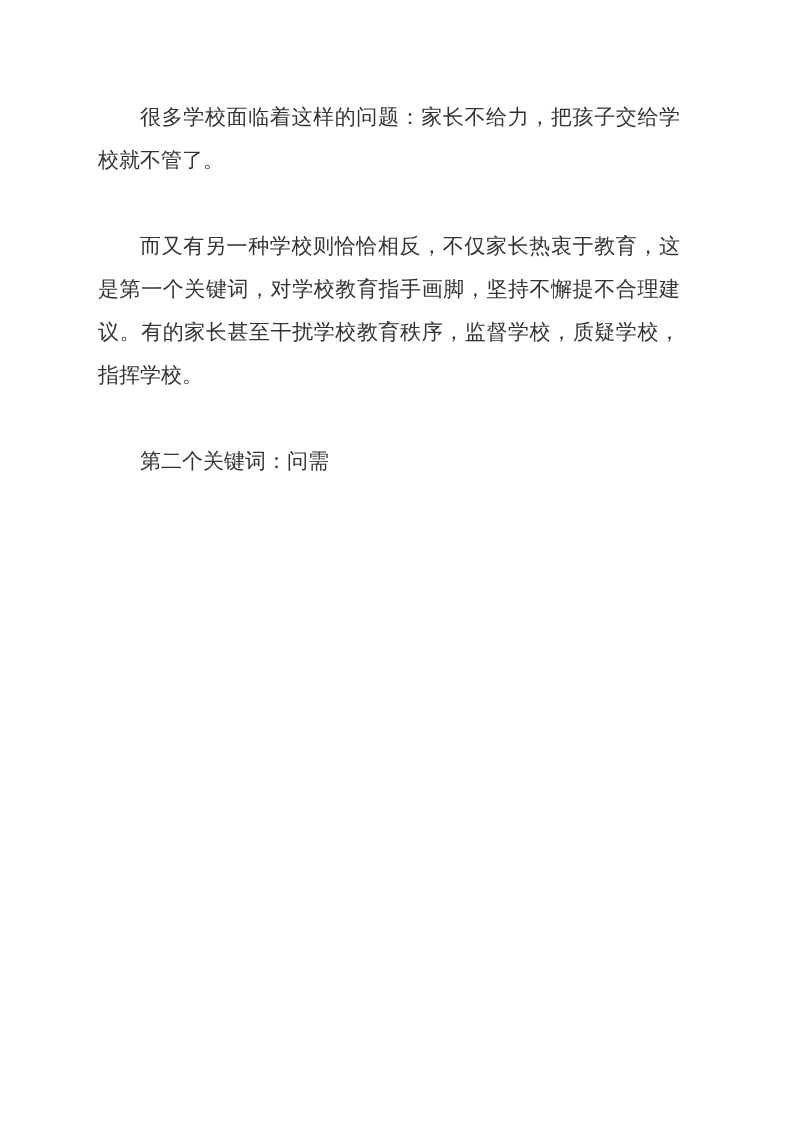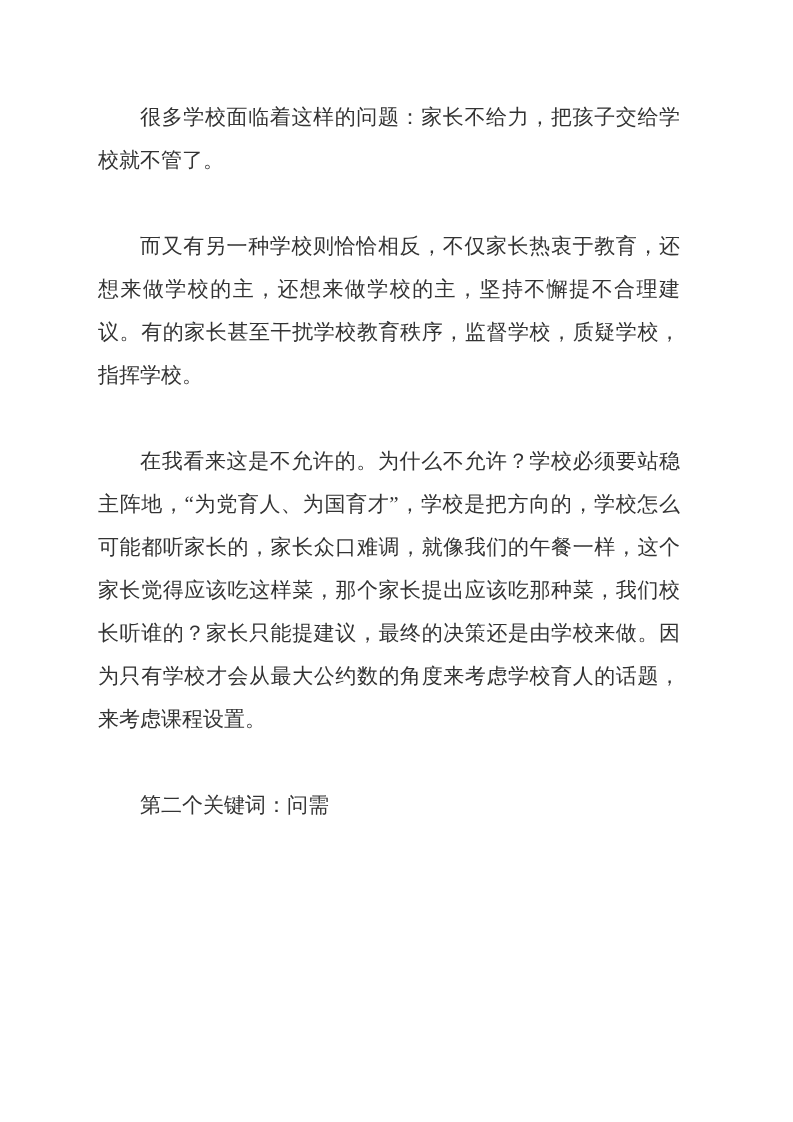--- a/index.html
+++ b/index.html
@@ -35,17 +35,16 @@
   .content p + p {
     margin-top: 43px; 
   }
 </style>
 </head>
 <body>
 
 <div class="page">
   <div class="content">
     <p>很多学校面临着这样的问题：家长不给力，把孩子交给学校就不管了。</p>
-    <p>而又有另一种学校则恰恰相反，不仅家长热衷于教育，还想来做学校的主，还想来做学校的主，坚持不懈提不合理建议。有的家长甚至干扰学校教育秩序，监督学校，质疑学校，指挥学校。</p>
-    <p>在我看来这是不允许的。为什么不允许？学校必须要站稳主阵地，“为党育人、为国育才”，学校是把方向的，学校怎么可能都听家长的，家长众口难调，就像我们的午餐一样，这个家长觉得应该吃这样菜，那个家长提出应该吃那种菜，我们校长听谁的？家长只能提建议，最终的决策还是由学校来做。因为只有学校才会从最大公约数的角度来考虑学校育人的话题，来考虑课程设置。</p>
+    <p>而又有另一种学校则恰恰相反，不仅家长热衷于教育，这是第一个关键词，对学校教育指手画脚，坚持不懈提不合理建议。有的家长甚至干扰学校教育秩序，监督学校，质疑学校，指挥学校。</p>
     <p>第二个关键词：问需</p>
   </div>
 </div>
 
 </body></html>

